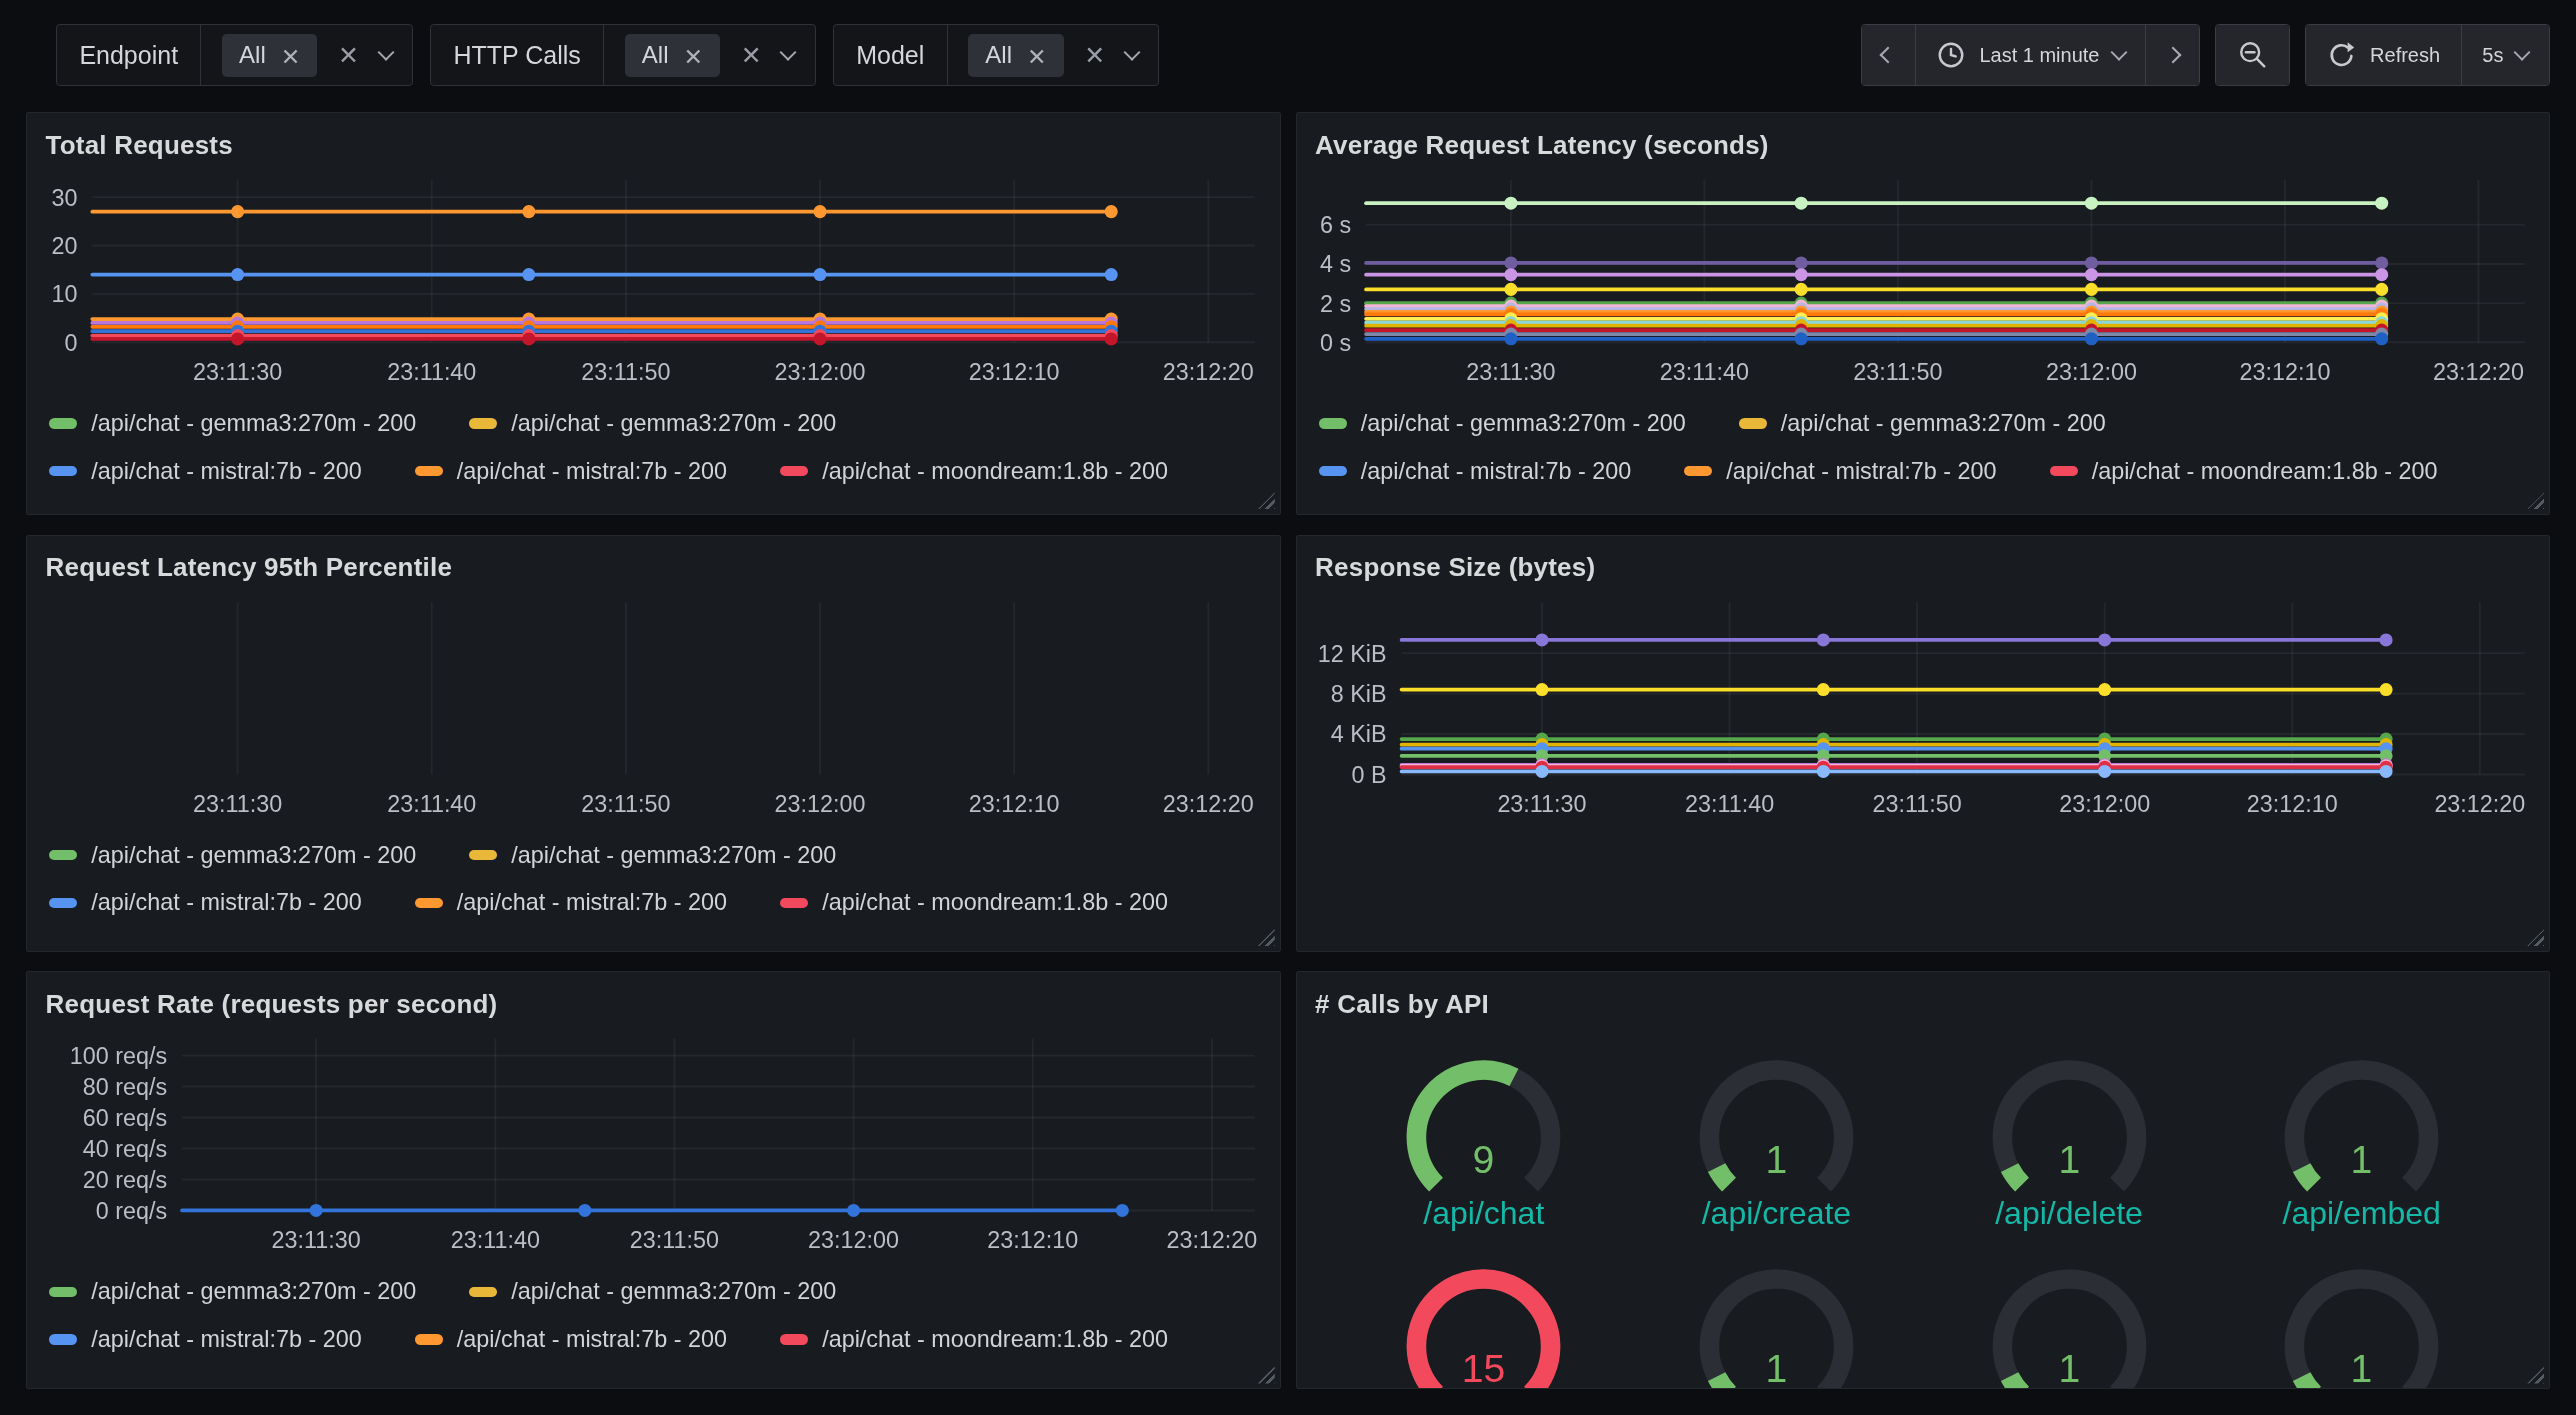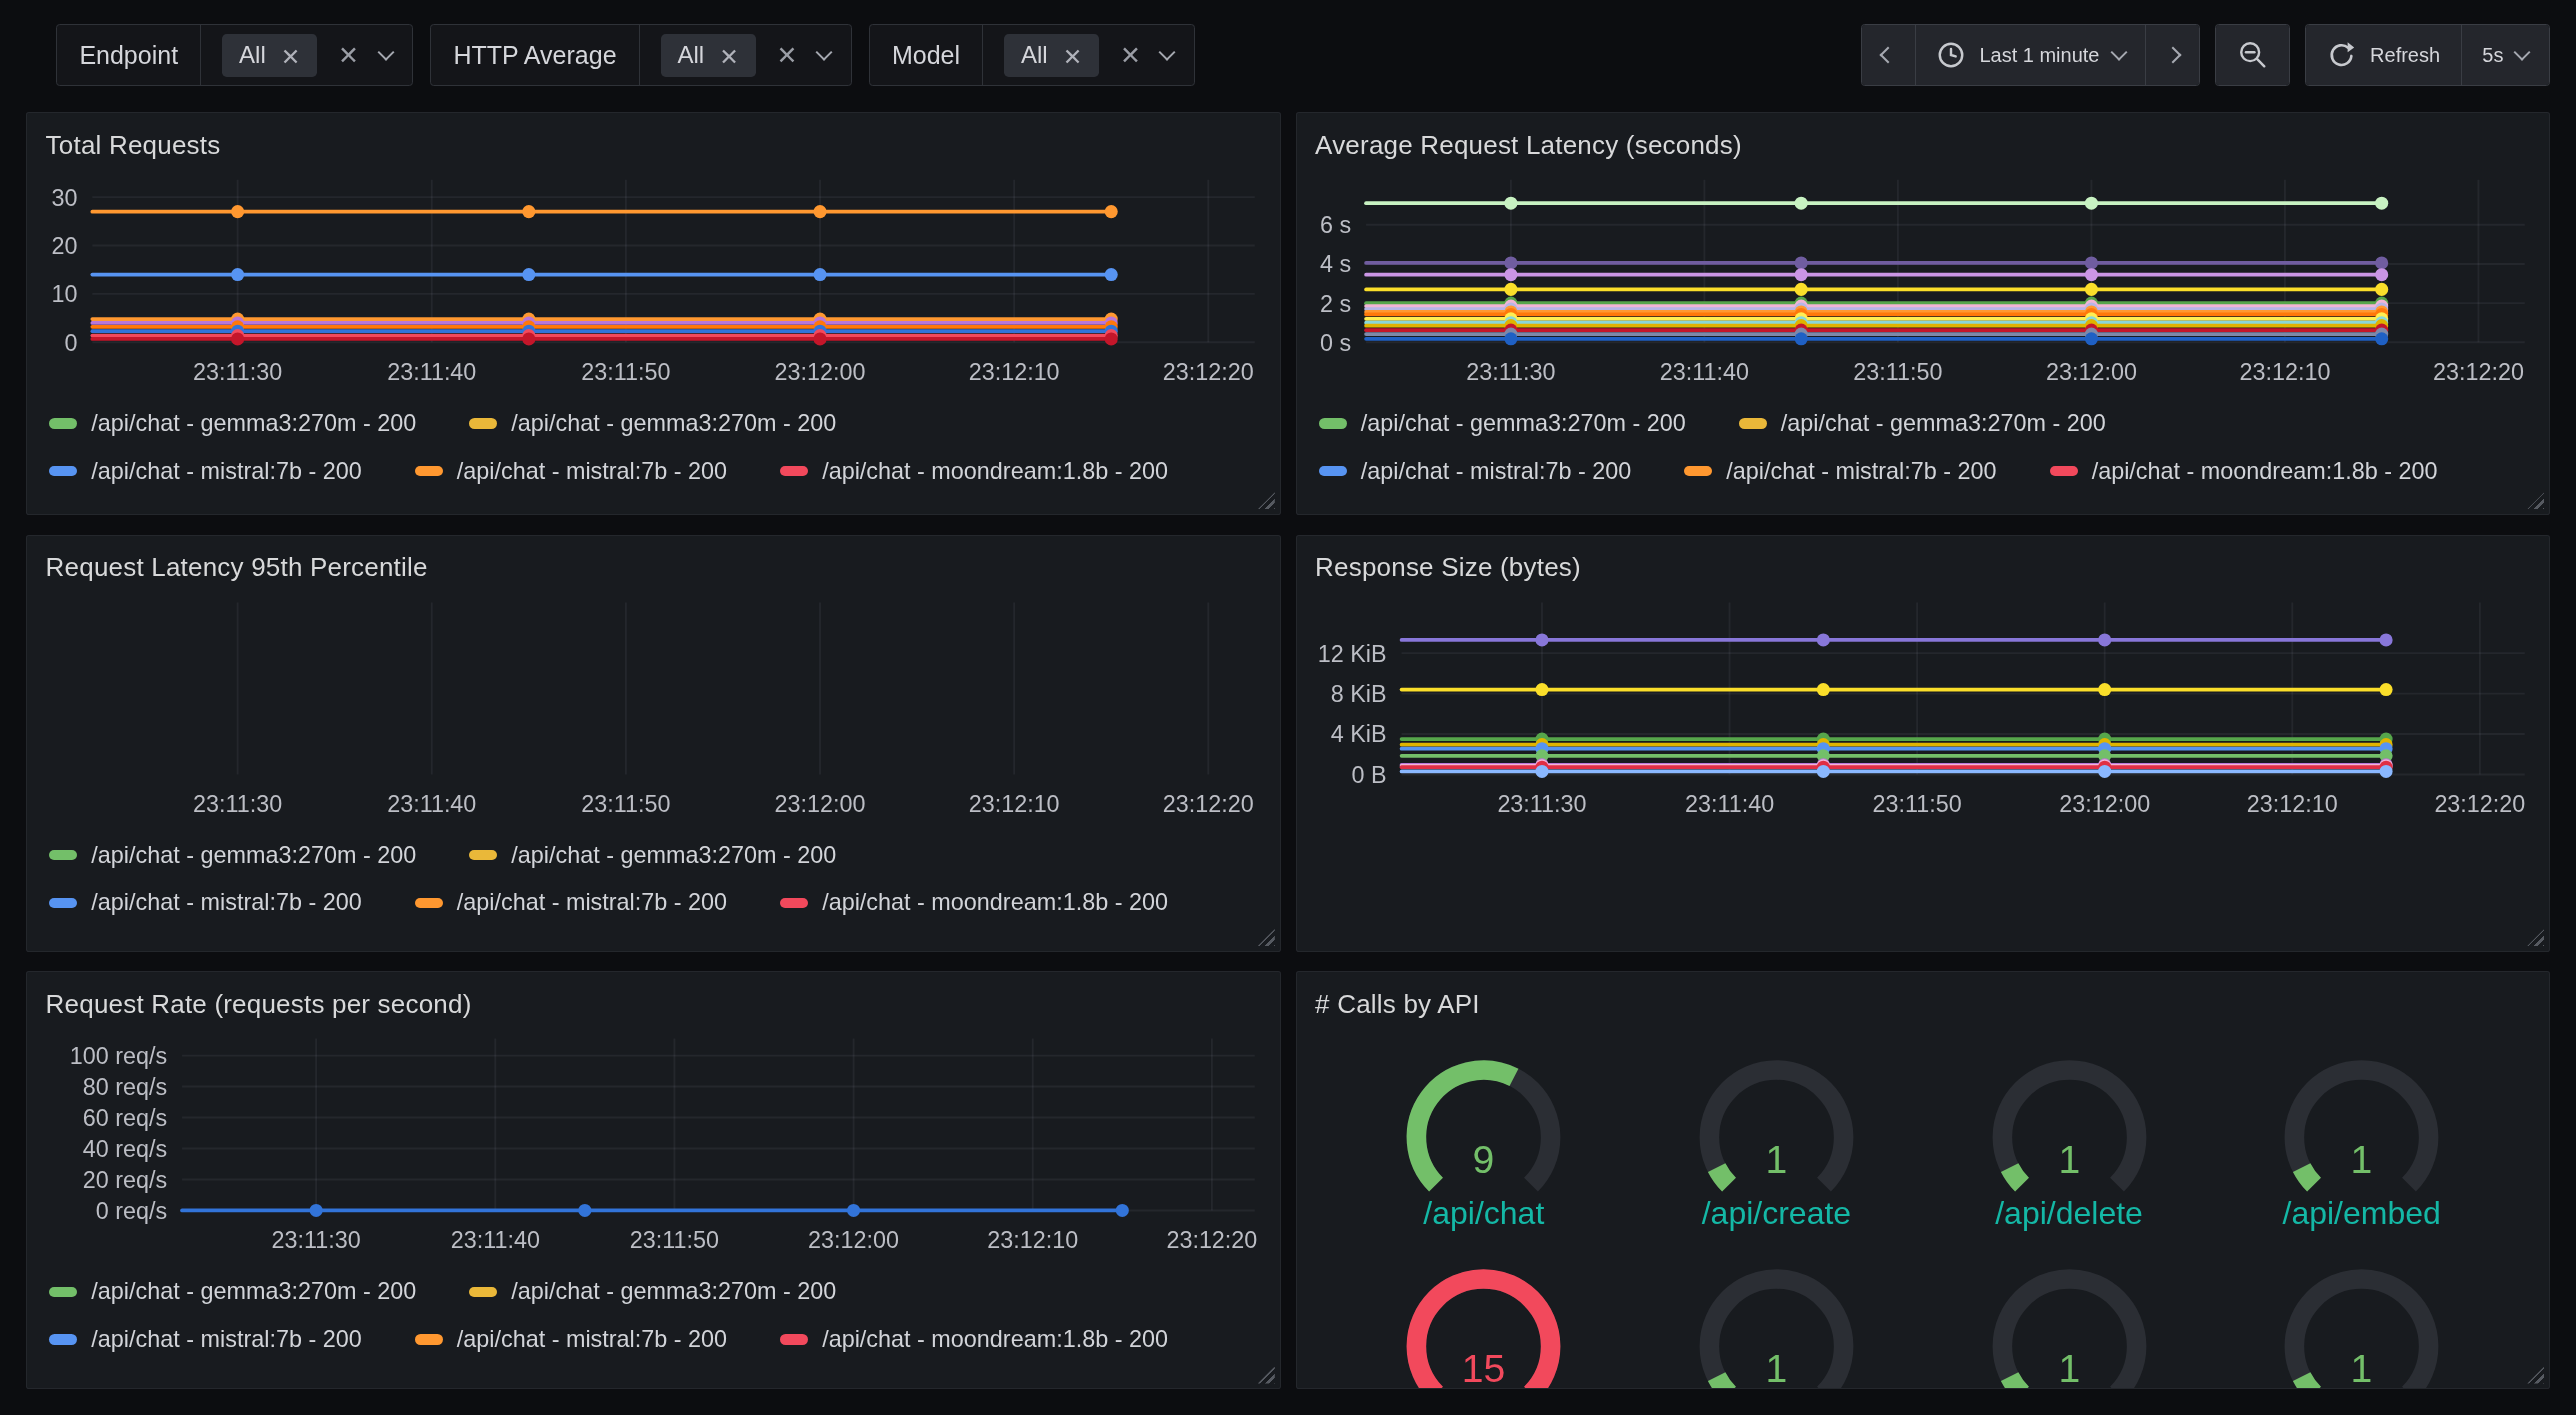--- a/index.html
+++ b/index.html
@@ -23,21 +23,21 @@
   .btn:first-child { border-left:none; }
   .chev { display:inline-block; width:12px; height:12px; border-right:2.8px solid #a6a9b1; border-bottom:2.8px solid #a6a9b1; }
   .chev-down { transform:rotate(45deg) translate(-1.9px,-1.9px); }
   .chev-left { transform:rotate(135deg); }
   .chev-right { transform:rotate(-45deg); }
   .icon-svg { display:block; }
 
   
   .grid { display:grid; grid-template-columns:1fr 1fr; grid-template-rows:403px 417px 418px; gap:19.6px 15px; padding:26px 26px 0 26px; }
   .panel { position:relative; background:#181b1f; border:0.9px solid rgba(204,204,220,0.07); border-radius:2.8px; padding:15px 13px 0 13px; overflow:hidden; }
-  .panel-title { font-size:26px; font-weight:400; color:#d8d9da; padding:1.9px 5.6px 11.2px 5.6px; letter-spacing:0.2px; }
+  .panel-title { font-size:26px; font-weight:700; color:#d8d9da; padding:1.9px 5.6px 11.2px 5.6px; letter-spacing:0.2px; }
   .chart { width:100%; }
   .chart-row1 { height:221px; }
   .chart-row2 { height:230px; }
   svg text.tick { fill:#bcbec5; font-size:25px; font-family:"Liberation Sans", sans-serif; }
   .legend { padding:17px 9.3px 0 9.3px; }
   .legend-row { display:flex; gap:53px; margin-bottom:20.6px; }
   .legend-item { display:flex; align-items:center; gap:14px; font-size:23.4px; color:#d2d4d9; white-space:nowrap; cursor:pointer; }
   .swatch { width:28px; height:10.3px; border-radius:5.6px; flex:0 0 auto; }
   .resize-corner { position:absolute; right:4.7px; bottom:4.7px; width:17px; height:17px; clip-path:polygon(100% 0, 100% 100%, 0 100%); background:repeating-linear-gradient(135deg, transparent 0 3.7px, #565a61 3.7px 6.5px); cursor:nwse-resize; }
 
@@ -59,21 +59,21 @@
           <div class="filter-value">
             <span class="filter-chip">
               <span>All</span>
               <span class="chip-x">✕</span>
             </span>
             <span class="clear-x">✕</span>
             <span class="chev chev-down"></span>
           </div>
         </div>
         <div class="filter-group">
-          <span class="filter-label">HTTP Average</span>
+          <span class="filter-label">HTTP Calls</span>
           <div class="filter-value">
             <span class="filter-chip">
               <span>All</span>
               <span class="chip-x">✕</span>
             </span>
             <span class="clear-x">✕</span>
             <span class="chev chev-down"></span>
           </div>
         </div>
         <div class="filter-group">

